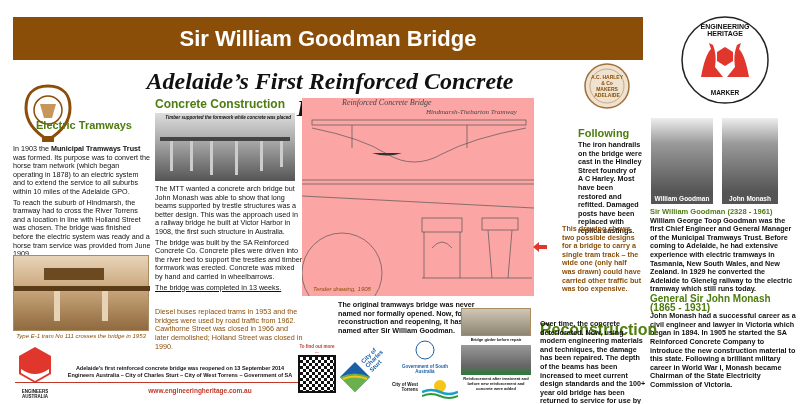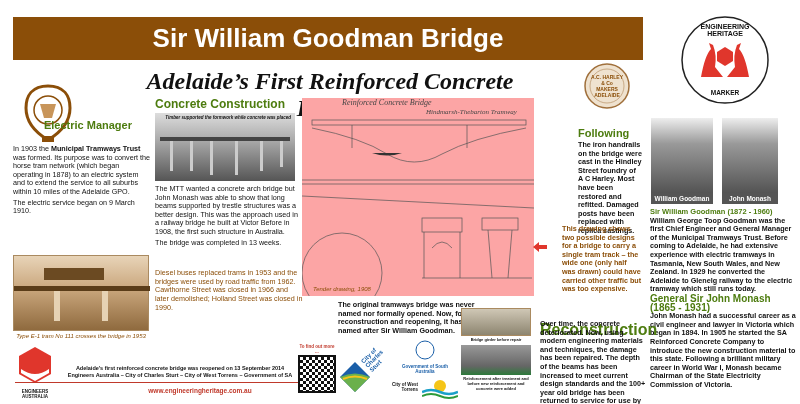--- a/index.html
+++ b/index.html
@@ -1,18 +1,18 @@
 <!DOCTYPE html>
 <html><head>
 <meta charset="utf-8">
 <style>
   * { margin:0; padding:0; box-sizing:border-box; }
   body { width:800px; height:404px; background:#fff; font-family:"Liberation Sans", sans-serif; position:relative; overflow:hidden; color:#111; }
   .abs { position:absolute; }
-  .banner { left:13px; top:17px; width:630px; height:43px; background:#8b4e08; color:#fff; font-weight:bold; font-size:26px; display:flex; align-items:center; justify-content:center; }
+  .banner { left:13px; top:17px; width:630px; height:43px; background:#8b4e08; color:#fff; font-weight:bold; font-size:22px; display:flex; align-items:center; justify-content:center; }
   .subtitle { left:120px; top:68px; width:420px; font-family:"Liberation Serif", serif; font-style:italic; font-weight:bold; font-size:24px; text-align:center; color:#111; }
   .h-brown { color:#4d7c0f; font-weight:bold; }
   .body-text { font-size:7.2px; line-height:8.6px; color:#111; }
   .brown-text { color:#8b4e08; }
   p { margin-bottom:2px; }
   .photo-sepia { background:linear-gradient(180deg,#e8d4b8 0%, #c9a67c 45%, #8f6a3e 100%); border:1px solid #aa8a60; }
   .photo-bw { background:linear-gradient(180deg,#ddd 0%, #aaa 40%, #555 100%); }
   .drawing { background:#fca5a5; }
   .caption { font-size:6px; font-style:italic; color:#8b4e08; text-align:center; }
   .red-line { background:#c0392b; height:1px; }
@@ -30,24 +30,25 @@
 <div class="abs" style="left:22px;top:82px;width:52px;height:62px;">
   <svg width="52" height="62" viewBox="0 0 52 62">
     <path d="M26 4 C10 4 4 14 4 26 C4 42 16 52 26 58 C36 52 48 42 48 26 C48 14 42 4 26 4Z" fill="none" stroke="#8b4e08" stroke-width="3"></path>
     <circle cx="26" cy="28" r="14" fill="none" stroke="#8b4e08" stroke-width="1.5"></circle>
     <path d="M18 22 L34 22 L30 36 L22 36Z" fill="#c8955a"></path>
     <rect x="20" y="54" width="12" height="6" fill="#8b4e08"></rect>
   </svg>
 </div>
 
 <div class="abs h-brown" style="left:20px;top:119px;width:130px;text-align:right;font-size:11px;line-height:12px;">
-  <div style="padding-right:18px;">Electric Manager</div>
+  <div style="padding-right:18px;">Electric Tramways</div>
 </div>
 <div class="abs body-text" style="left:13px;top:145px;width:138px;">
   <p><span>In 1903 the </span><b>Municipal Tramways Trust</b><span> was formed. Its purpose was to convert the horse tram network (which began operating in 1878) to an electric system and to extend the service to all suburbs within 10 miles of the Adelaide GPO.</span></p>
+  <p>To reach the suburb of Hindmarsh, the tramway had to cross the River Torrens and a location in line with Holland Street was chosen. The bridge was finished before the electric system was ready and a horse tram service was provided from June 1909.</p>
   <p>The electric service began on 9 March 1910.</p>
 </div>
 <div class="abs photo-sepia" style="left:13px;top:255px;width:136px;height:76px;">
   <svg width="136" height="76" viewBox="0 0 136 76">
     <rect x="30" y="12" width="60" height="12" fill="#6b4a22"></rect>
     <rect x="0" y="30" width="136" height="5" fill="#5a3c18"></rect>
     <rect x="40" y="35" width="6" height="30" fill="#e6d2b4"></rect>
     <rect x="88" y="35" width="6" height="30" fill="#e6d2b4"></rect>
   </svg>
 </div>
@@ -62,22 +63,23 @@
         <rect x="15" y="16" width="3" height="30"></rect>
         <rect x="35" y="16" width="3" height="30"></rect>
         <rect x="55" y="16" width="3" height="34"></rect>
         <rect x="80" y="16" width="3" height="34"></rect>
         <rect x="105" y="16" width="3" height="30"></rect>
         <rect x="125" y="16" width="3" height="26"></rect>
       </g>
   </svg>
 </div>
 <div class="abs body-text" style="left:155px;top:185px;width:148px;">
-  <p>The MTT wanted a concrete arch bridge but John Monash was able to show that long beams supported by trestle structures was a better design. This was the approach used in a railway bridge he built at Victor Before in 1908, the first such structure in Australia.</p>
-  <p style="margin-bottom:22px;">The bridge was completed in 13 weeks.</p>
+  <p>The MTT wanted a concrete arch bridge but John Monash was able to show that long beams supported by trestle structures was a better design. This was the approach used in a railway bridge he built at Victor Harbor in 1908, the first such structure in Australia.</p>
+  <p>The bridge was built by the SA Reinforced Concrete Co. Concrete piles were driven into the river bed to support the trestles and timber formwork was erected. Concrete was mixed by hand and carried in wheelbarrows.</p>
+  <p style="margin-bottom:16px;text-decoration:underline;">The bridge was completed in 13 weeks.</p>
   <p class="brown-text">Diesel buses replaced trams in 1953 and the bridges were used by road traffic from 1962. Cawthorne Street was closed in 1966 and later demolished; Holland Street was closed in 1990.</p>
 </div>
 
 <div class="abs drawing" style="left:302px;top:98px;width:232px;height:198px;">
   <div style="position:absolute;left:40px;top:0;font-family:'Liberation Serif',serif;font-style:italic;font-size:8px;color:#444;">Reinforced Concrete Bridge</div>
   <div style="position:absolute;left:124px;top:10px;font-family:'Liberation Serif',serif;font-style:italic;font-size:7px;color:#444;">Hindmarsh-Thebarton Tramway</div>
   <svg width="232" height="198" viewBox="0 0 232 198">
     <g stroke="#555" fill="none" stroke-width="0.7">
       <rect x="10" y="22" width="214" height="5"></rect>
       <path d="M10 30 Q60 40 85 56 Q112 72 140 56 Q170 40 224 30"></path>
@@ -132,21 +134,21 @@
 </div>
 
 <div class="portrait" style="left:651px;top:118px;width:62px;height:86px;">
   <div class="portrait-label">William Goodman</div>
 </div>
 <div class="portrait" style="left:722px;top:118px;width:56px;height:86px;">
   <div class="portrait-label">John Monash</div>
 </div>
 
 <div class="abs body-text" style="left:650px;top:208px;width:146px;">
-  <div class="h-brown" style="font-size:7.5px;">Sir William Goodman (1872 - 1960)</div>
+  <div class="h-brown" style="font-size:7.5px;">Sir William Goodman (2328 - 1961)</div>
   <p style="font-weight:bold;">William George Toop Goodman was the first Chief Engineer and General Manager of the Municipal Tramways Trust. Before coming to Adelaide, he had extensive experience with electric tramways in Tasmania, New South Wales, and New Zealand. In 1929 he converted the Adelaide to Glenelg railway to the electric tramway which still runs today.</p>
 </div>
 <div class="abs body-text" style="left:650px;top:295px;width:146px;">
   <div class="h-brown" style="font-size:10px;">General Sir John Monash (1865 - 1931)</div>
   <p style="font-weight:bold;">John Monash had a successful career as a civil engineer and lawyer in Victoria which began in 1894. In 1905 he started the SA Reinforced Concrete Company to introduce the new construction material to this state. Following a brilliant military career in World War I, Monash became Chairman of the State Electricity Commission of Victoria.</p>
 </div>
 
 <div class="abs photo-sepia" style="left:461px;top:308px;width:70px;height:28px;background:linear-gradient(180deg,#cfc7b5,#8d8570);"></div>
 <div class="abs" style="left:461px;top:337px;width:70px;font-size:4px;text-align:center;font-weight:bold;">Bridge girder before repair</div>
 <div class="abs" style="left:461px;top:345px;width:70px;height:30px;background:linear-gradient(180deg,#999,#666 70%,#2c7a3a);"></div>

